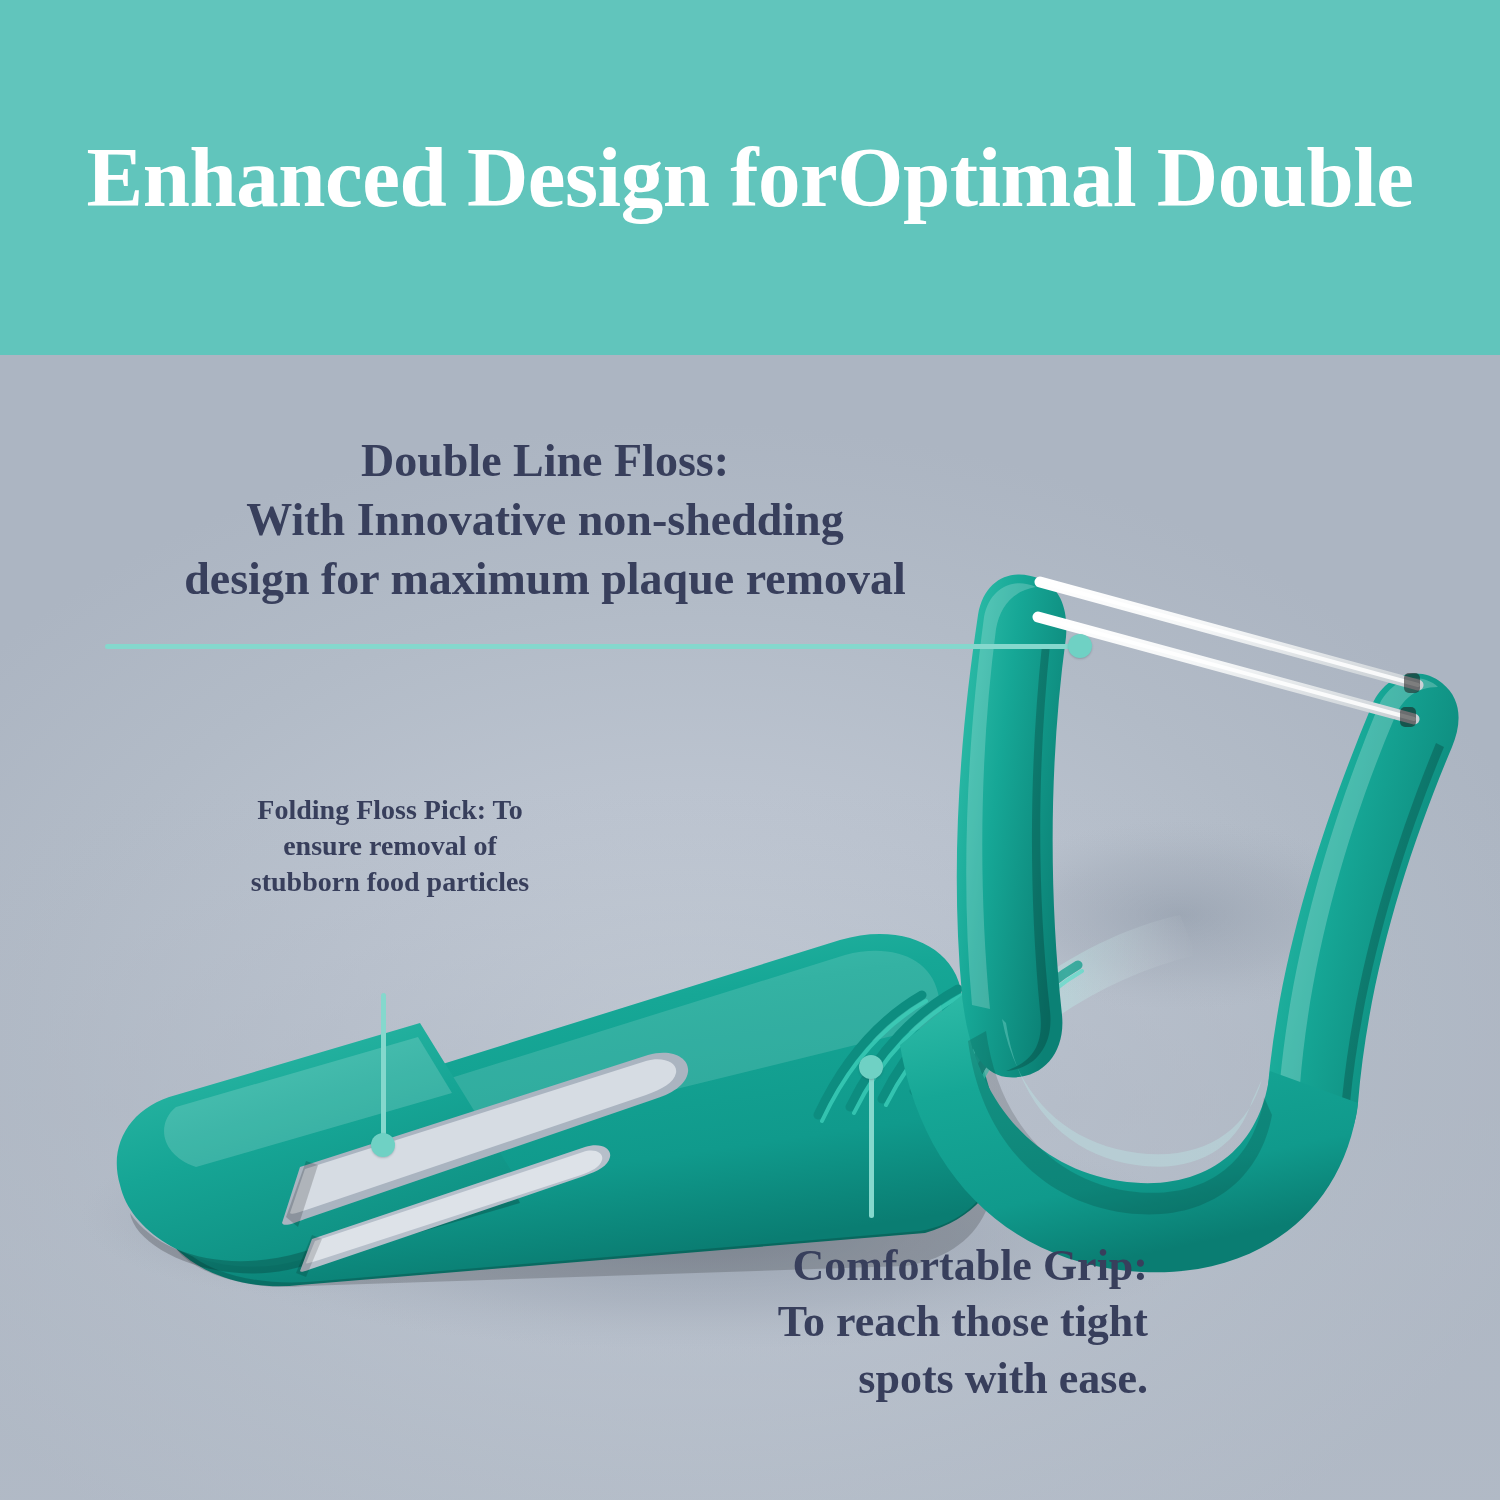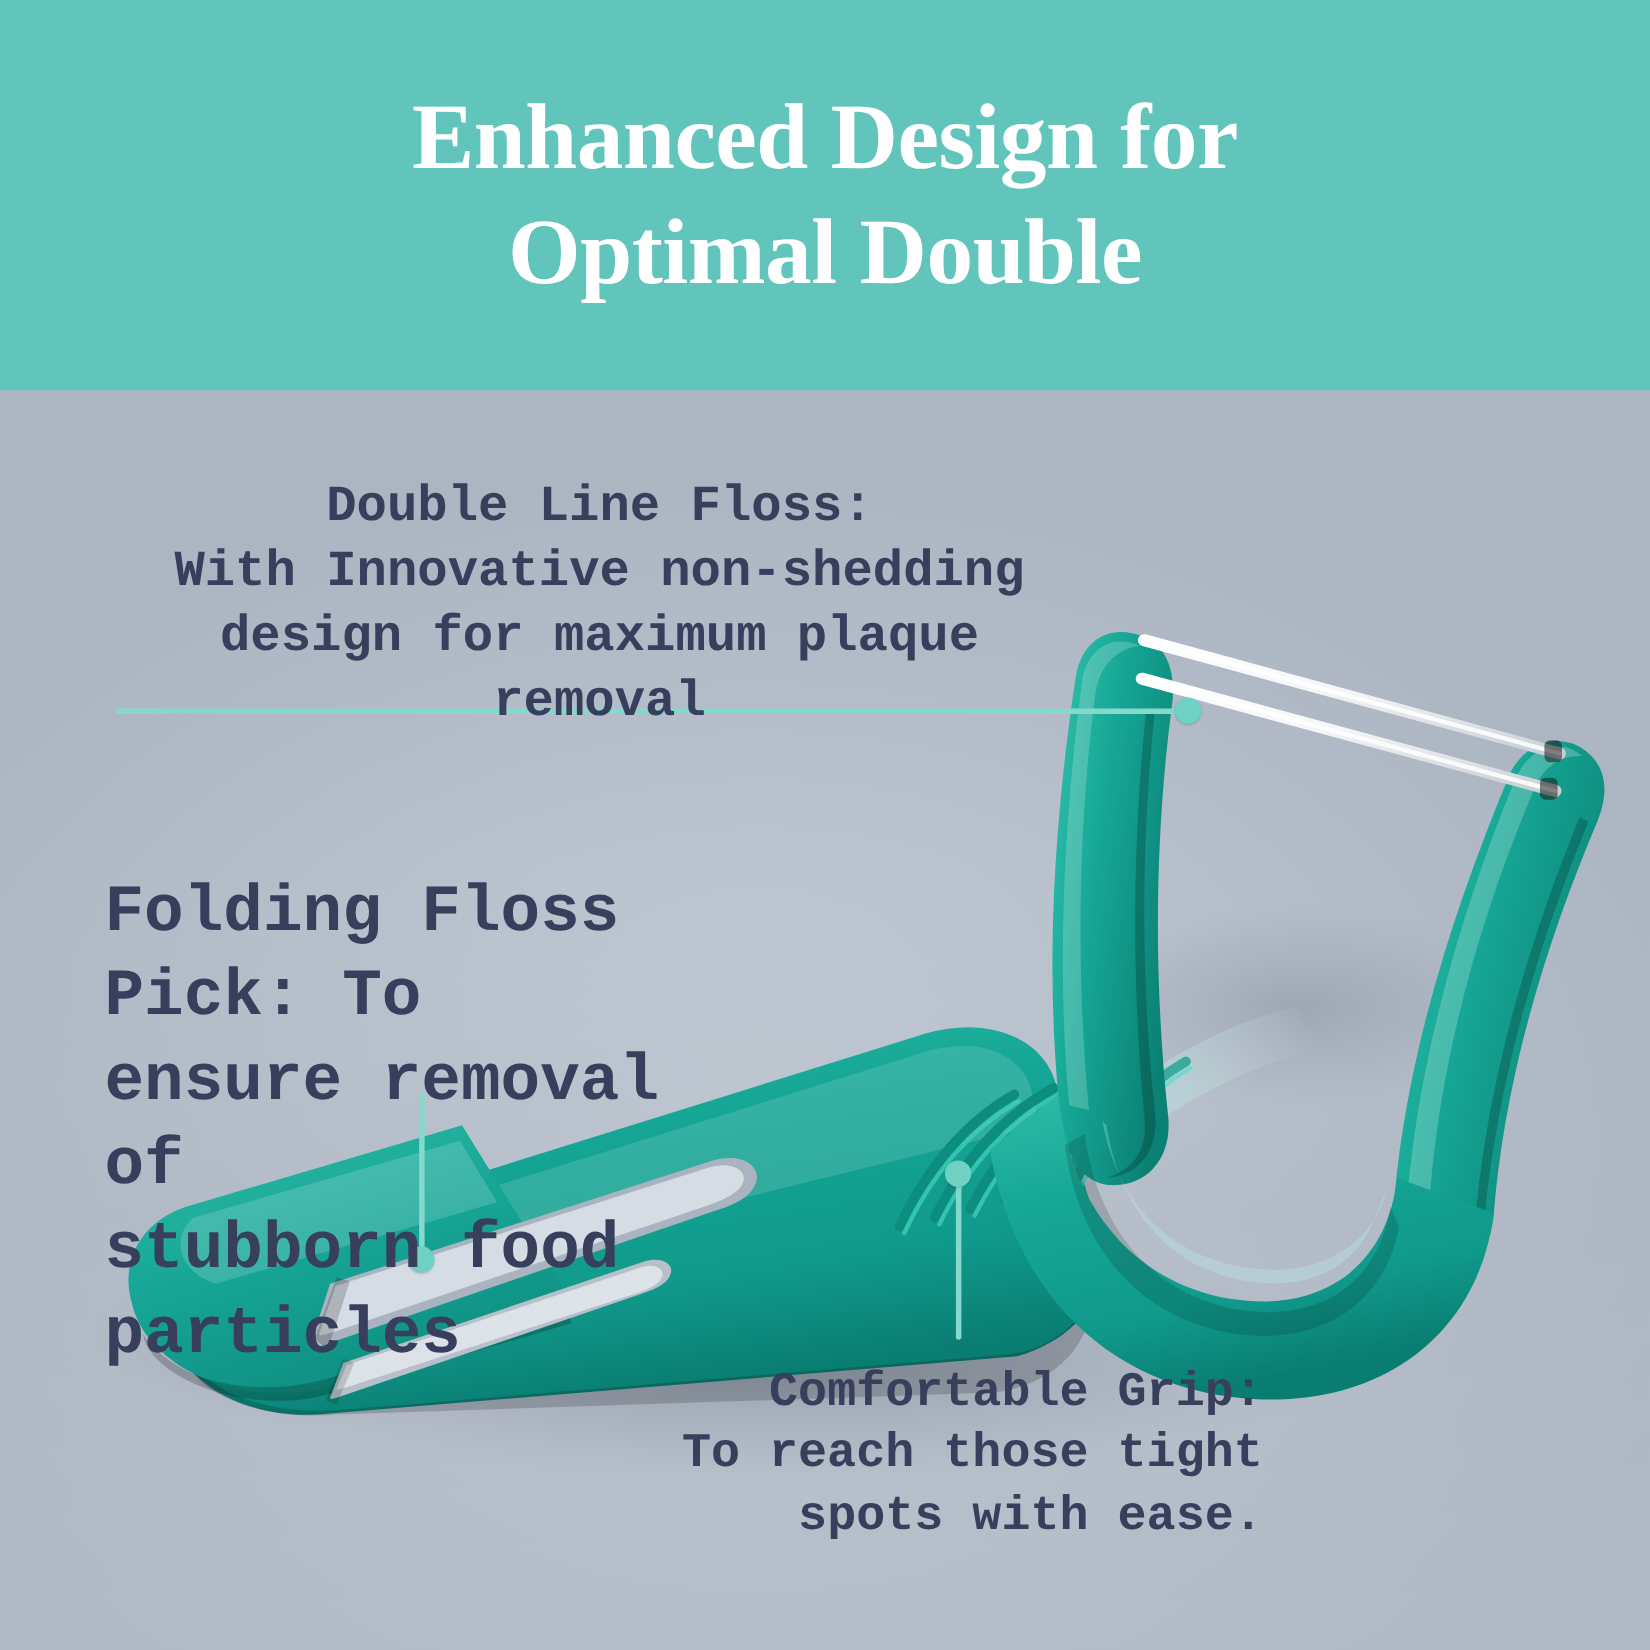--- a/index.html
+++ b/index.html
@@ -18,21 +18,21 @@
   }
 
   
   .header-band {
     position: absolute;
     left: 0; top: 0;
     width: 1500px;
     height: 355px;
     background: #61c5bc;
     display: flex;
-    flex-direction: column;
+    flex-direction: row;
     align-items: center;
     justify-content: center;
   }
   .header-line {
     color: #ffffff;
     font-family: "Liberation Serif", "DejaVu Serif", serif;
     font-weight: bold;
     font-size: 85px;
     line-height: 1.22;
     letter-spacing: -0.5px;
@@ -57,37 +57,38 @@
     left: 0; top: 430px;
     width: 1500px; height: 715px;
     background: linear-gradient(180deg, rgba(190,198,209,0) 0%, rgba(176,184,196,0.55) 45%, rgba(186,194,205,0.35) 100%);
     pointer-events: none;
   }
 
   
   .callout {
     position: absolute;
     color: #383f5c;
-    font-family: Liberation Mono, monospace;
+    font-family: Liberation Serif, serif;
     font-weight: bold;
     line-height: 1.28;
     white-space: pre-line;
   }
   #callout-floss {
     left: 95px;
     top: 432px;
     width: 900px;
     text-align: center;
     font-size: 46px;
   }
   #callout-pick {
     left: 95px;
     top: 792px;
     width: 590px;
-    font-size: 60px;
+    text-align: center;
+    font-size: 28px;
   }
   #callout-grip {
     left: 618px;
     top: 1238px;
     width: 530px;
     text-align: right;
     font-size: 44px;
   }
 
   

